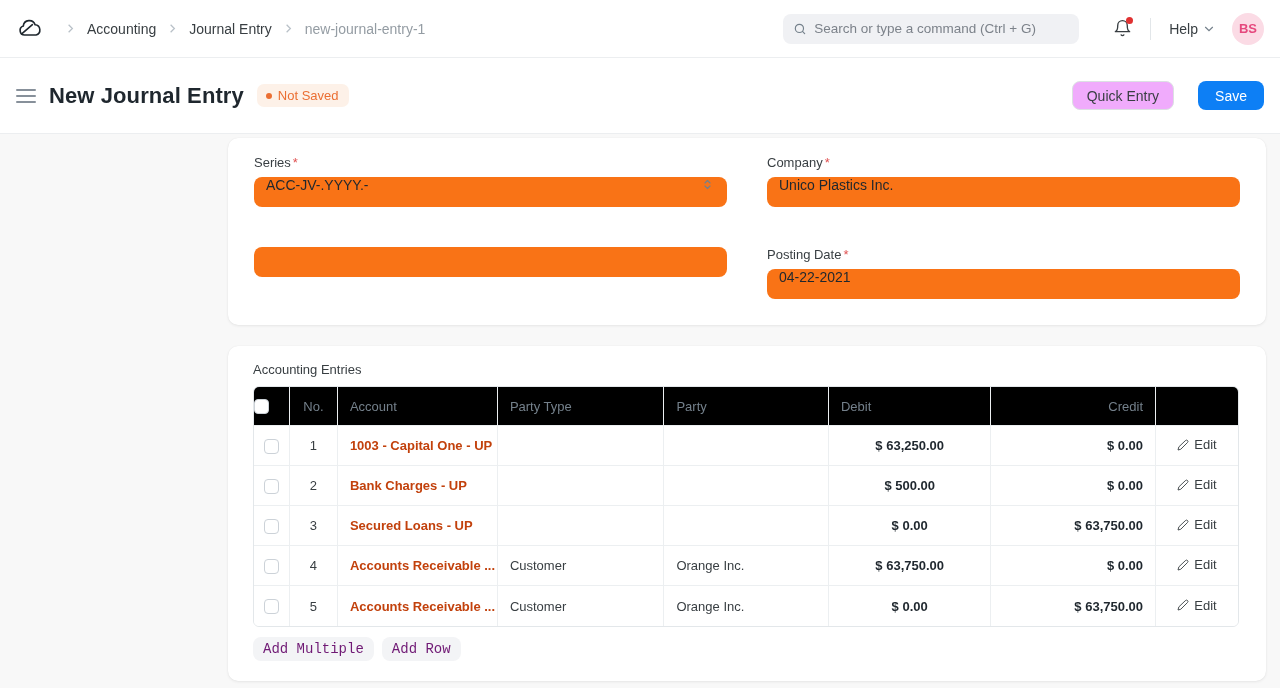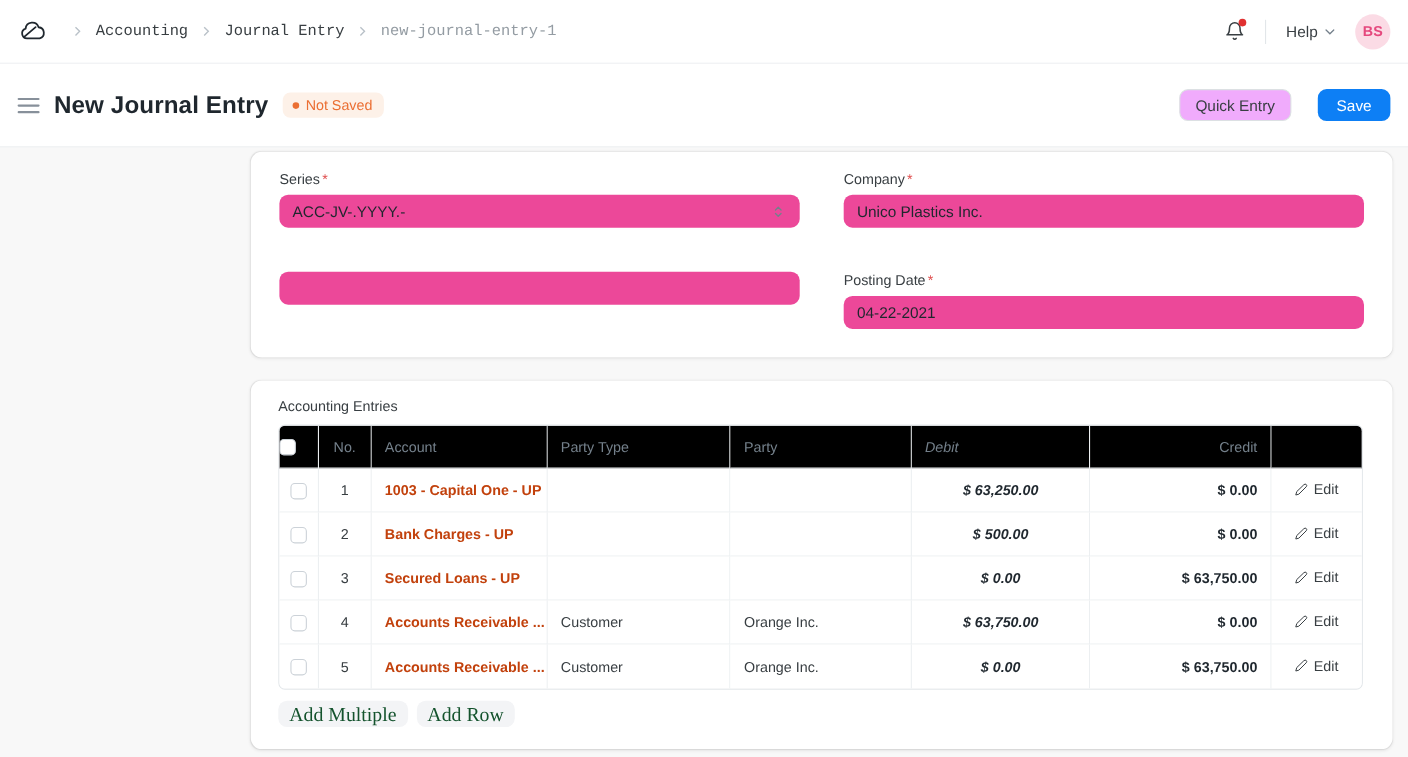--- a/index.html
+++ b/index.html
@@ -10,21 +10,21 @@
     -webkit-font-smoothing:antialiased;
   }
   
   .navbar {
     height:58px; background:#fff; border-bottom:1px solid #eceef0;
     display:flex; align-items:center; padding:0 16px;
   }
   .logo { width:28px; height:28px; display:flex; align-items:center; justify-content:center; cursor:pointer; }
   .crumbs { display:flex; align-items:center; margin-left:10px; }
   .crumb-sep { color:#b9c1c8; margin:0 9px; display:flex; }
-  .crumb { font-size:14px; color:#383e42; font-weight:500; cursor:pointer; text-decoration:none;font-family:Liberation Mono, monospace; }
+  .crumb { font-size:14px; color:#383e42; font-weight:500; cursor:pointer; text-decoration:none; }
   .crumb.current { color:#949ca3; font-weight:400; cursor:default; }
   .nav-spacer { flex:1; }
   .searchbox {
     width:296px; height:30px; background:#f0f1f4; border-radius:8px;
     display:flex; align-items:center; padding:0 10px; gap:7px; cursor:text;
   }
   .searchbox input {
     border:none; outline:none; background:transparent; flex:1;
     font-family:inherit; font-size:13.5px; color:#383e42;
   }
@@ -63,22 +63,22 @@
     background:#fff; border-radius:10px;
     box-shadow:0 1px 3px rgba(0,0,0,.07), 0 0 1px rgba(0,0,0,.08);
   }
   .form-card {
     padding:17px 26px 26px; margin-bottom:21px;
     display:grid; grid-template-columns:1fr 1fr; column-gap:29px; row-gap:20px;gap:40px;
   }
   .field-label { font-size:13px; color:#383e42; margin-bottom:7px; }
   .req { color:#e05252; margin-left:2px; }
   .field-box {
-    height:30px; background:#ec4899; border-radius:8px;
-    display:flex; align-items:center; padding:0 12px;
+    height:30px; background:#f97316; border-radius:8px;
+    display:flex; padding:0 12px;
     font-size:14px; color:#1f272e; cursor:text;
   }
   .field-box.select { justify-content:space-between; cursor:pointer; }
   
   .entries-card { padding:16px 25px 20px; }
   .section-label { font-size:13px; color:#383e42; margin-bottom:9px; }
   table.grid { width:986px; border-collapse:separate; border-spacing:0; }
   .grid th, .grid td { border-right:1px solid #eceff1; border-bottom:1px solid #eceff1; }
   .grid th:last-child, .grid td:last-child { border-right:none; }
   .grid tr:last-child td { border-bottom:none; }
@@ -86,37 +86,37 @@
     height:39px; font-size:13px; font-weight:400; color:#74808b;
     text-align:left; padding:0 12px; background:#000000;
   }
   .grid { border:1px solid #e3e7ea; border-radius:6px; overflow:hidden; }
   .grid td { height:40px; font-size:13px; color:#383e42; padding:0 12px; background:#fff; }
   .col-check { width:36px; text-align:center; padding:0 !important; }
   .col-no { width:48px; text-align:center !important; }
   .col-account { width:160px; max-width:160px; white-space:nowrap; overflow:hidden; }
   .col-ptype { width:167px; }
   .col-party { width:165px; }
-  .col-debit { width:163px; text-align:center;font-style:italic; }
+  .col-debit { width:163px; text-align:center; }
   .col-credit { width:165px; text-align:right !important; }
   .col-edit { width:82px; text-align:center !important; }
   td.col-account { font-weight:700; color:#c2410c; }
   td.col-debit, td.col-credit { font-weight:700; color:#1f272e; }
   .checkbox {
     display:inline-block; width:15px; height:15px; border:1.5px solid #ccd2d8;
     border-radius:4px; background:#fff; vertical-align:middle; cursor:pointer;
   }
   .edit-btn {
     display:inline-flex; align-items:center; gap:5px; font-size:13px; color:#383e42;
     background:none; border:none; cursor:pointer; font-family:inherit;
   }
   .grid-footer { margin-top:10px; display:flex; gap:8px; }
   .btn-small {
     height:24px; padding:0 10px; background:#f3f4f6; border:none; border-radius:8px;
-    font-size:18px; color:#14532d; font-family:Liberation Serif, serif; cursor:pointer;
+    font-size:14px; color:#701a75; font-family:Liberation Mono, monospace; cursor:pointer;
   }
   .partial-card { margin-top:22px; height:40px; }
   svg { display:block; }
 </style>
 </head>
 <body>
 
 <header class="navbar">
   <div class="logo">
     <svg width="26" height="26" viewBox="0 0 24 24" fill="none" stroke="#1f272e" stroke-width="1.5" stroke-linecap="round" stroke-linejoin="round">
@@ -138,20 +138,29 @@
     </span>
     <a class="crumb">Journal Entry</a>
     <span class="crumb-sep">
       <svg width="15" height="15" viewBox="0 0 24 24" fill="none" stroke="currentColor" stroke-width="2">
           <path d="m9 6 6 6-6 6"></path>
         </svg>
     </span>
     <span class="crumb current">new-journal-entry-1</span>
   </nav>
   <div class="nav-spacer"></div>
+  <div class="searchbox">
+    <span>
+      <svg width="14" height="14" viewBox="0 0 24 24" fill="none" stroke="#74808b" stroke-width="2" stroke-linecap="round">
+          <circle cx="11" cy="11" r="7"></circle>
+          <path d="m20 20-3.8-3.8"></path>
+        </svg>
+    </span>
+    <input type="text" placeholder="Search or type a command (Ctrl + G)" style="">
+  </div>
   <div class="bell-wrap">
     <svg width="19" height="19" viewBox="0 0 24 24" fill="none" stroke="#383e42" stroke-width="1.7" stroke-linecap="round" stroke-linejoin="round">
       <path d="M18 8a6 6 0 1 0-12 0c0 7-3 8-3 8h18s-3-1-3-8"></path>
         <path d="M10.3 20a2 2 0 0 0 3.4 0"></path>
     </svg>
     <span class="bell-dot"></span>
   </div>
   <div class="nav-divider"></div>
   <div class="help">
     <span>Help</span>

